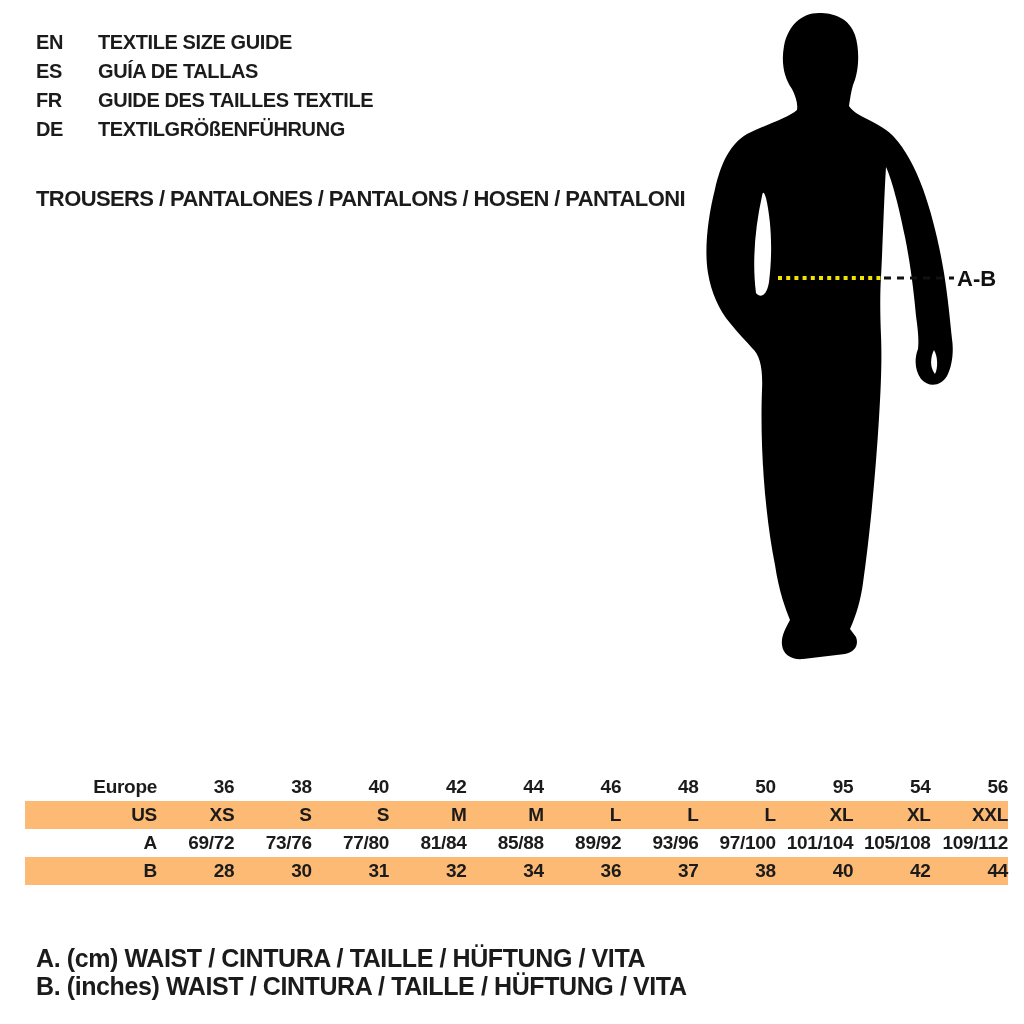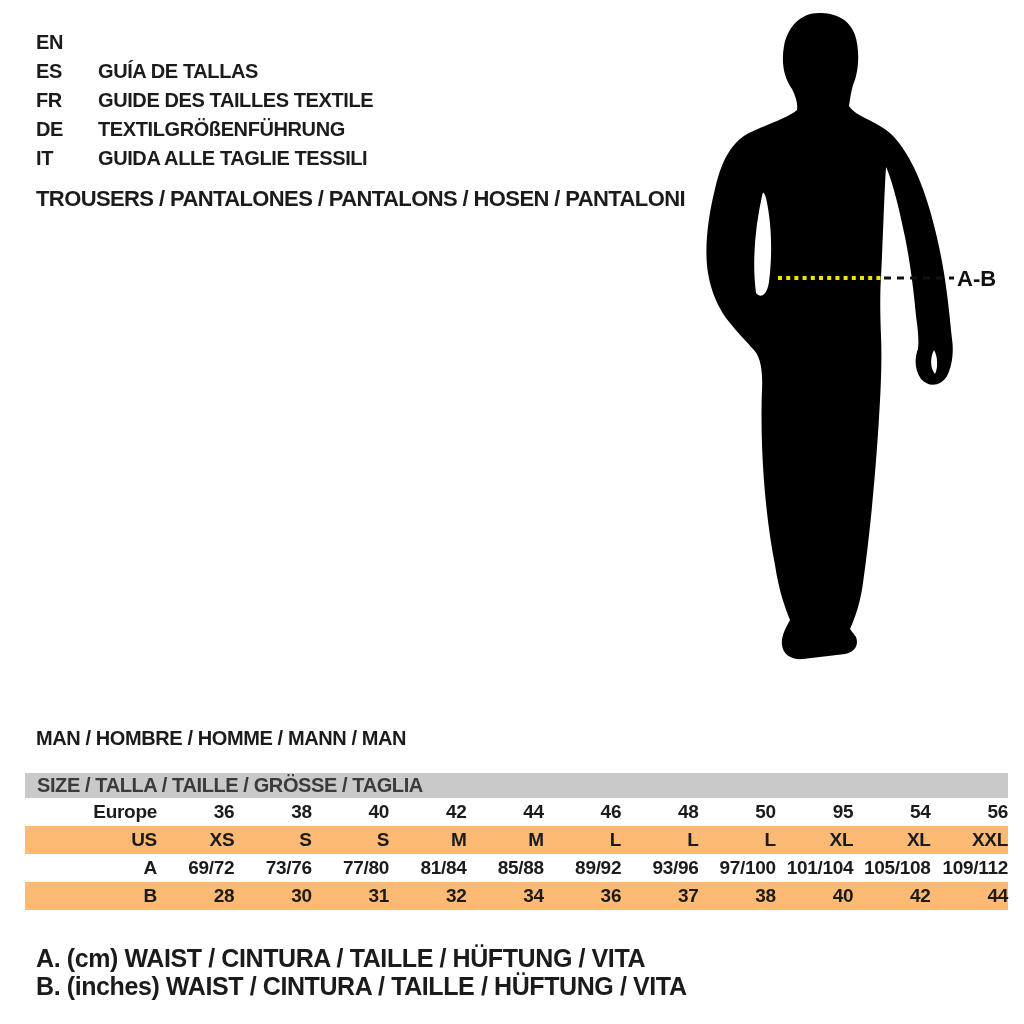--- a/index.html
+++ b/index.html
@@ -35,36 +35,33 @@
   .footnote-b{top:972px;}
 </style>
 </head>
 <body>
 
 <div class="canvas">
 
   <div class="lang-list">
     <div class="lang-row">
       <span class="lang-code">EN</span>
+      <span class="lang-label">TEXTILE SIZE GUIDE</span>
     </div>
     <div class="lang-row">
       <span class="lang-code">ES</span>
       <span class="lang-label">GUÍA DE TALLAS</span>
     </div>
     <div class="lang-row">
       <span class="lang-code">FR</span>
       <span class="lang-label">GUIDE DES TAILLES TEXTILE</span>
     </div>
     <div class="lang-row">
       <span class="lang-code">DE</span>
       <span class="lang-label">TEXTILGRÖßENFÜHRUNG</span>
-    </div>
-    <div class="lang-row">
-      <span class="lang-code">IT</span>
-      <span class="lang-label">GUIDA ALLE TAGLIE TESSILI</span>
     </div>
   </div>
 
   <div class="category-heading">TROUSERS / PANTALONES / PANTALONS / HOSEN / PANTALONI</div>
 
   <svg class="figure-svg" width="334" height="664" viewBox="690 0 334 664">
     <path fill="#000000" fill-rule="evenodd" d="
       M 819 13
       C 801 13 788 26 784 46
       C 781 63 784 78 792 89
@@ -110,41 +107,37 @@
       C 764 192 763 191 762 196 Z"></path>
     <path fill="#ffffff" d="
       M 934 350
       C 930 358 930 368 935 374
       C 938 368 938 357 934 350 Z"></path>
     <line x1="778" y1="278" x2="884" y2="278" stroke="#f2e400" stroke-width="4" stroke-dasharray="4 4.2"></line>
     <line x1="884" y1="278" x2="954" y2="278" stroke="#111111" stroke-width="3" stroke-dasharray="7 6"></line>
     <text x="957" y="286" font-size="22" font-weight="bold" font-family="Liberation Sans, sans-serif" fill="#111111">A-B</text>
   </svg>
 
-  <div class="section-heading">MAN / HOMBRE / HOMME / MANN / MAN</div>
 
   <table class="size-table">
     <colgroup>
       <col style="width:132px">
       <col>
         <col>
         <col>
         <col>
         <col>
         <col>
         <col>
         <col>
         <col>
         <col>
         <col>
     </colgroup>
     <tbody>
-      <tr>
-        <td class="header-cell" colspan="12">SIZE / TALLA / TAILLE / GRÖSSE / TAGLIA</td>
-      </tr>
       <tr class="data-row">
         <td class="row-label">Europe</td>
         <td>36</td>
         <td>38</td>
         <td>40</td>
         <td>42</td>
         <td>44</td>
         <td>46</td>
         <td>48</td>
         <td>50</td>

